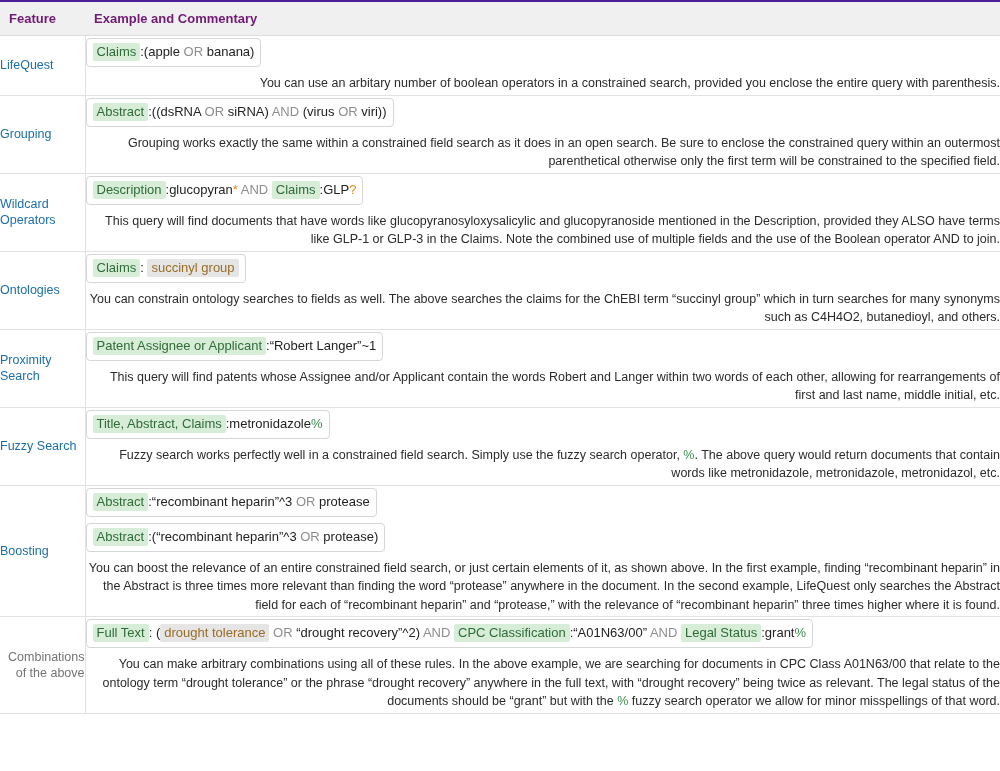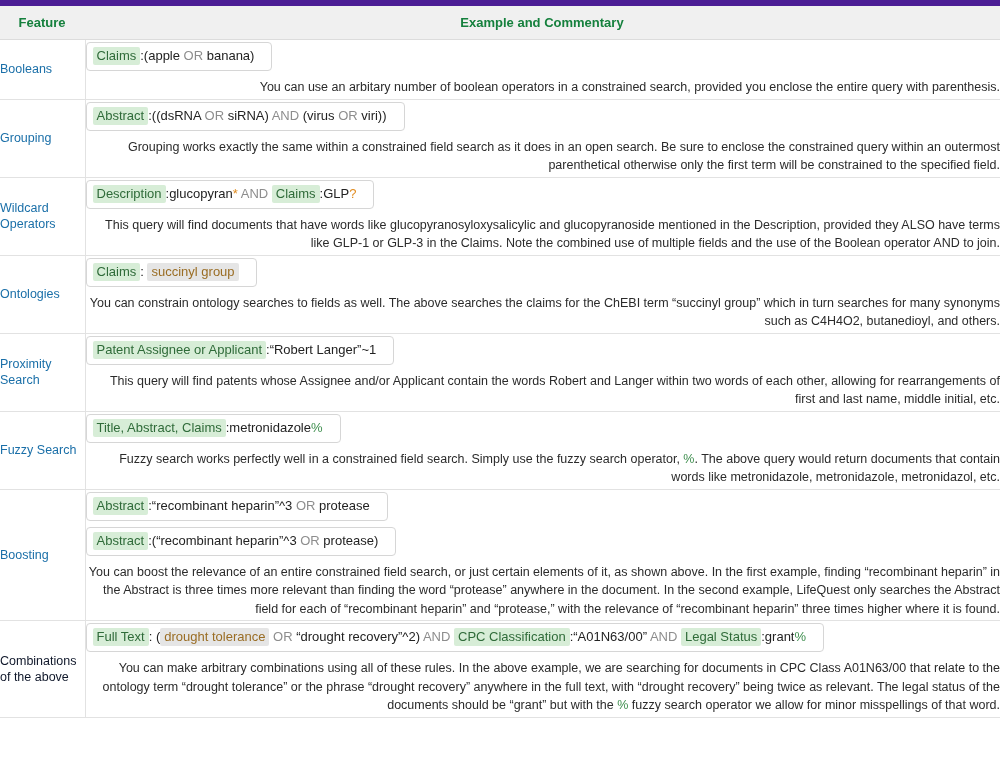--- a/index.html
+++ b/index.html
@@ -16,26 +16,26 @@
   }
 
   table.feature-table {
     width: 1000px;
     border-collapse: collapse;
     table-layout: fixed;
   }
 
   table.feature-table thead th {
     background: #f0f0f0;
-    border-top: 6px solid #4c1d95;
+    border-top: 2px solid #4c1d95;
     border-bottom: 1px solid #dcdcdc;
     font-size: 13px;
     font-weight: bold;
-    color: #15803d;
-    text-align: center;
+    color: #701a75;
+    text-align: left;
     padding: 9px 10px 9px 9px;
     vertical-align: middle;
     height: 33px;
   }
   th.col-feature { width: 85px; }
   th.col-example { width: 915px; padding-left: 8px; }
 
   table.feature-table td {
     border-bottom: 1px solid #e2e2e2;
     vertical-align: middle;
@@ -44,34 +44,34 @@
 
   td.cell-feature {
     width: 85px;
     padding: 8px 9px;
     font-size: 12.5px;
     line-height: 16px;
     color: #1a6fa8;
     vertical-align: middle;
     border-right: 1px solid #e2e2e2;
   }
-  td.cell-feature.plain { color: #0f172a; }
+  td.cell-feature.plain { color: #737373; text-align: right; }
 
   td.cell-example {
     padding: 9px 14px 10px 8px;
     vertical-align: top;
   }
 
   
   .query-box {
     display: inline-block;
     border: 1px solid #d6d6d6;
     border-radius: 4px;
     background: #ffffff;
-    padding: 4px 17px 5px 6px;
+    padding: 4px 6px 5px 6px;
     font-size: 13px;
     line-height: 18px;
     white-space: nowrap;
     margin: 2px 0 4px 0;
     color: #222222;
   }
 
   .tok { display: inline; }
   .tok-field {
     background: #d7edd7;
@@ -106,21 +106,21 @@
 
 <table class="feature-table">
   <thead>
     <tr>
       <th class="col-feature">Feature</th>
       <th class="col-example">Example and Commentary</th>
     </tr>
   </thead>
   <tbody id="table-body">
       <tr>
-        <td class="cell-feature">Booleans</td>
+        <td class="cell-feature">LifeQuest</td>
         <td class="cell-example">
           <div class="queries"><div class="query-box"><span class="tok tok-field">Claims</span><span class="tok tok-plain tok-sp">:(apple </span><span class="tok tok-op">OR</span><span class="tok tok-plain tok-sp"> banana)</span></div><br></div>
           <div class="commentary">You can use an arbitary number of boolean operators in a constrained search, provided you enclose the entire query with parenthesis.</div>
         </td>
       </tr>
       <tr>
         <td class="cell-feature">Grouping</td>
         <td class="cell-example">
           <div class="queries"><div class="query-box"><span class="tok tok-field">Abstract</span><span class="tok tok-plain tok-sp">:((dsRNA </span><span class="tok tok-op">OR</span><span class="tok tok-plain tok-sp"> siRNA) </span><span class="tok tok-op">AND</span><span class="tok tok-plain tok-sp"> (virus </span><span class="tok tok-op">OR</span><span class="tok tok-plain tok-sp"> viri))</span></div><br></div>
           <div class="commentary">Grouping works exactly the same within a constrained field search as it does in an open search. Be sure to enclose the constrained query within an outermost parenthetical otherwise only the first term will be constrained to the specified field.</div>

